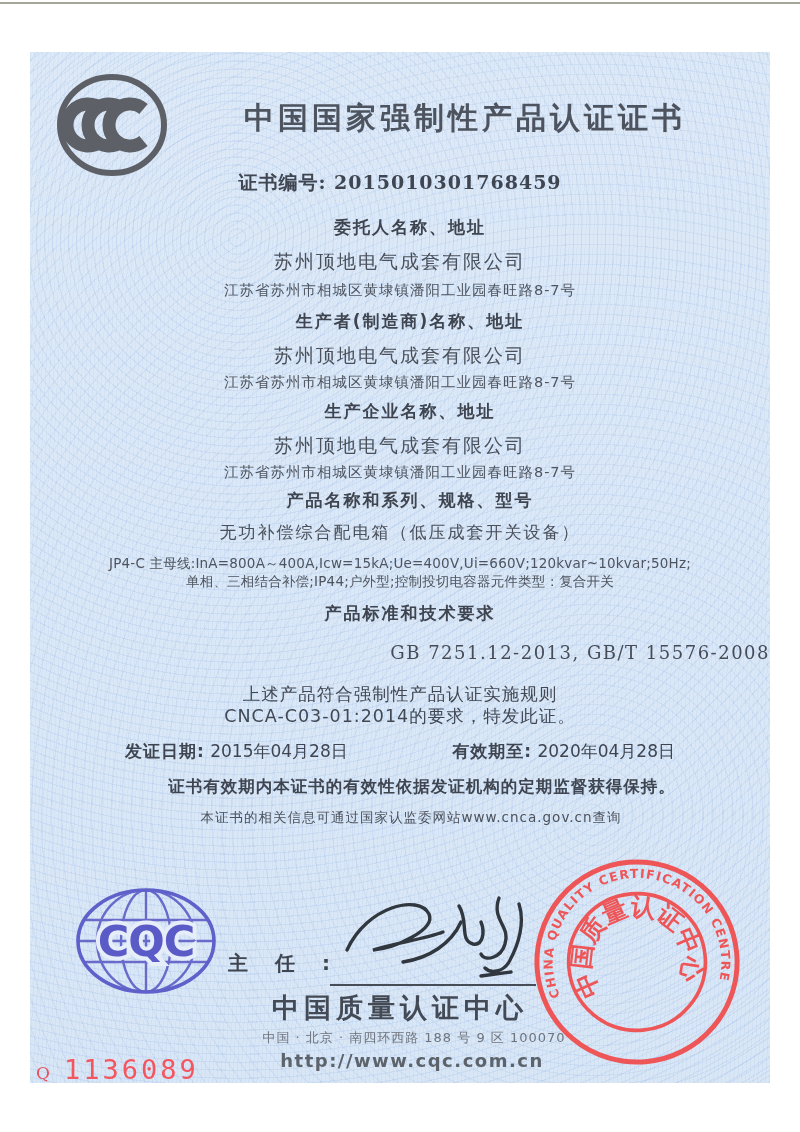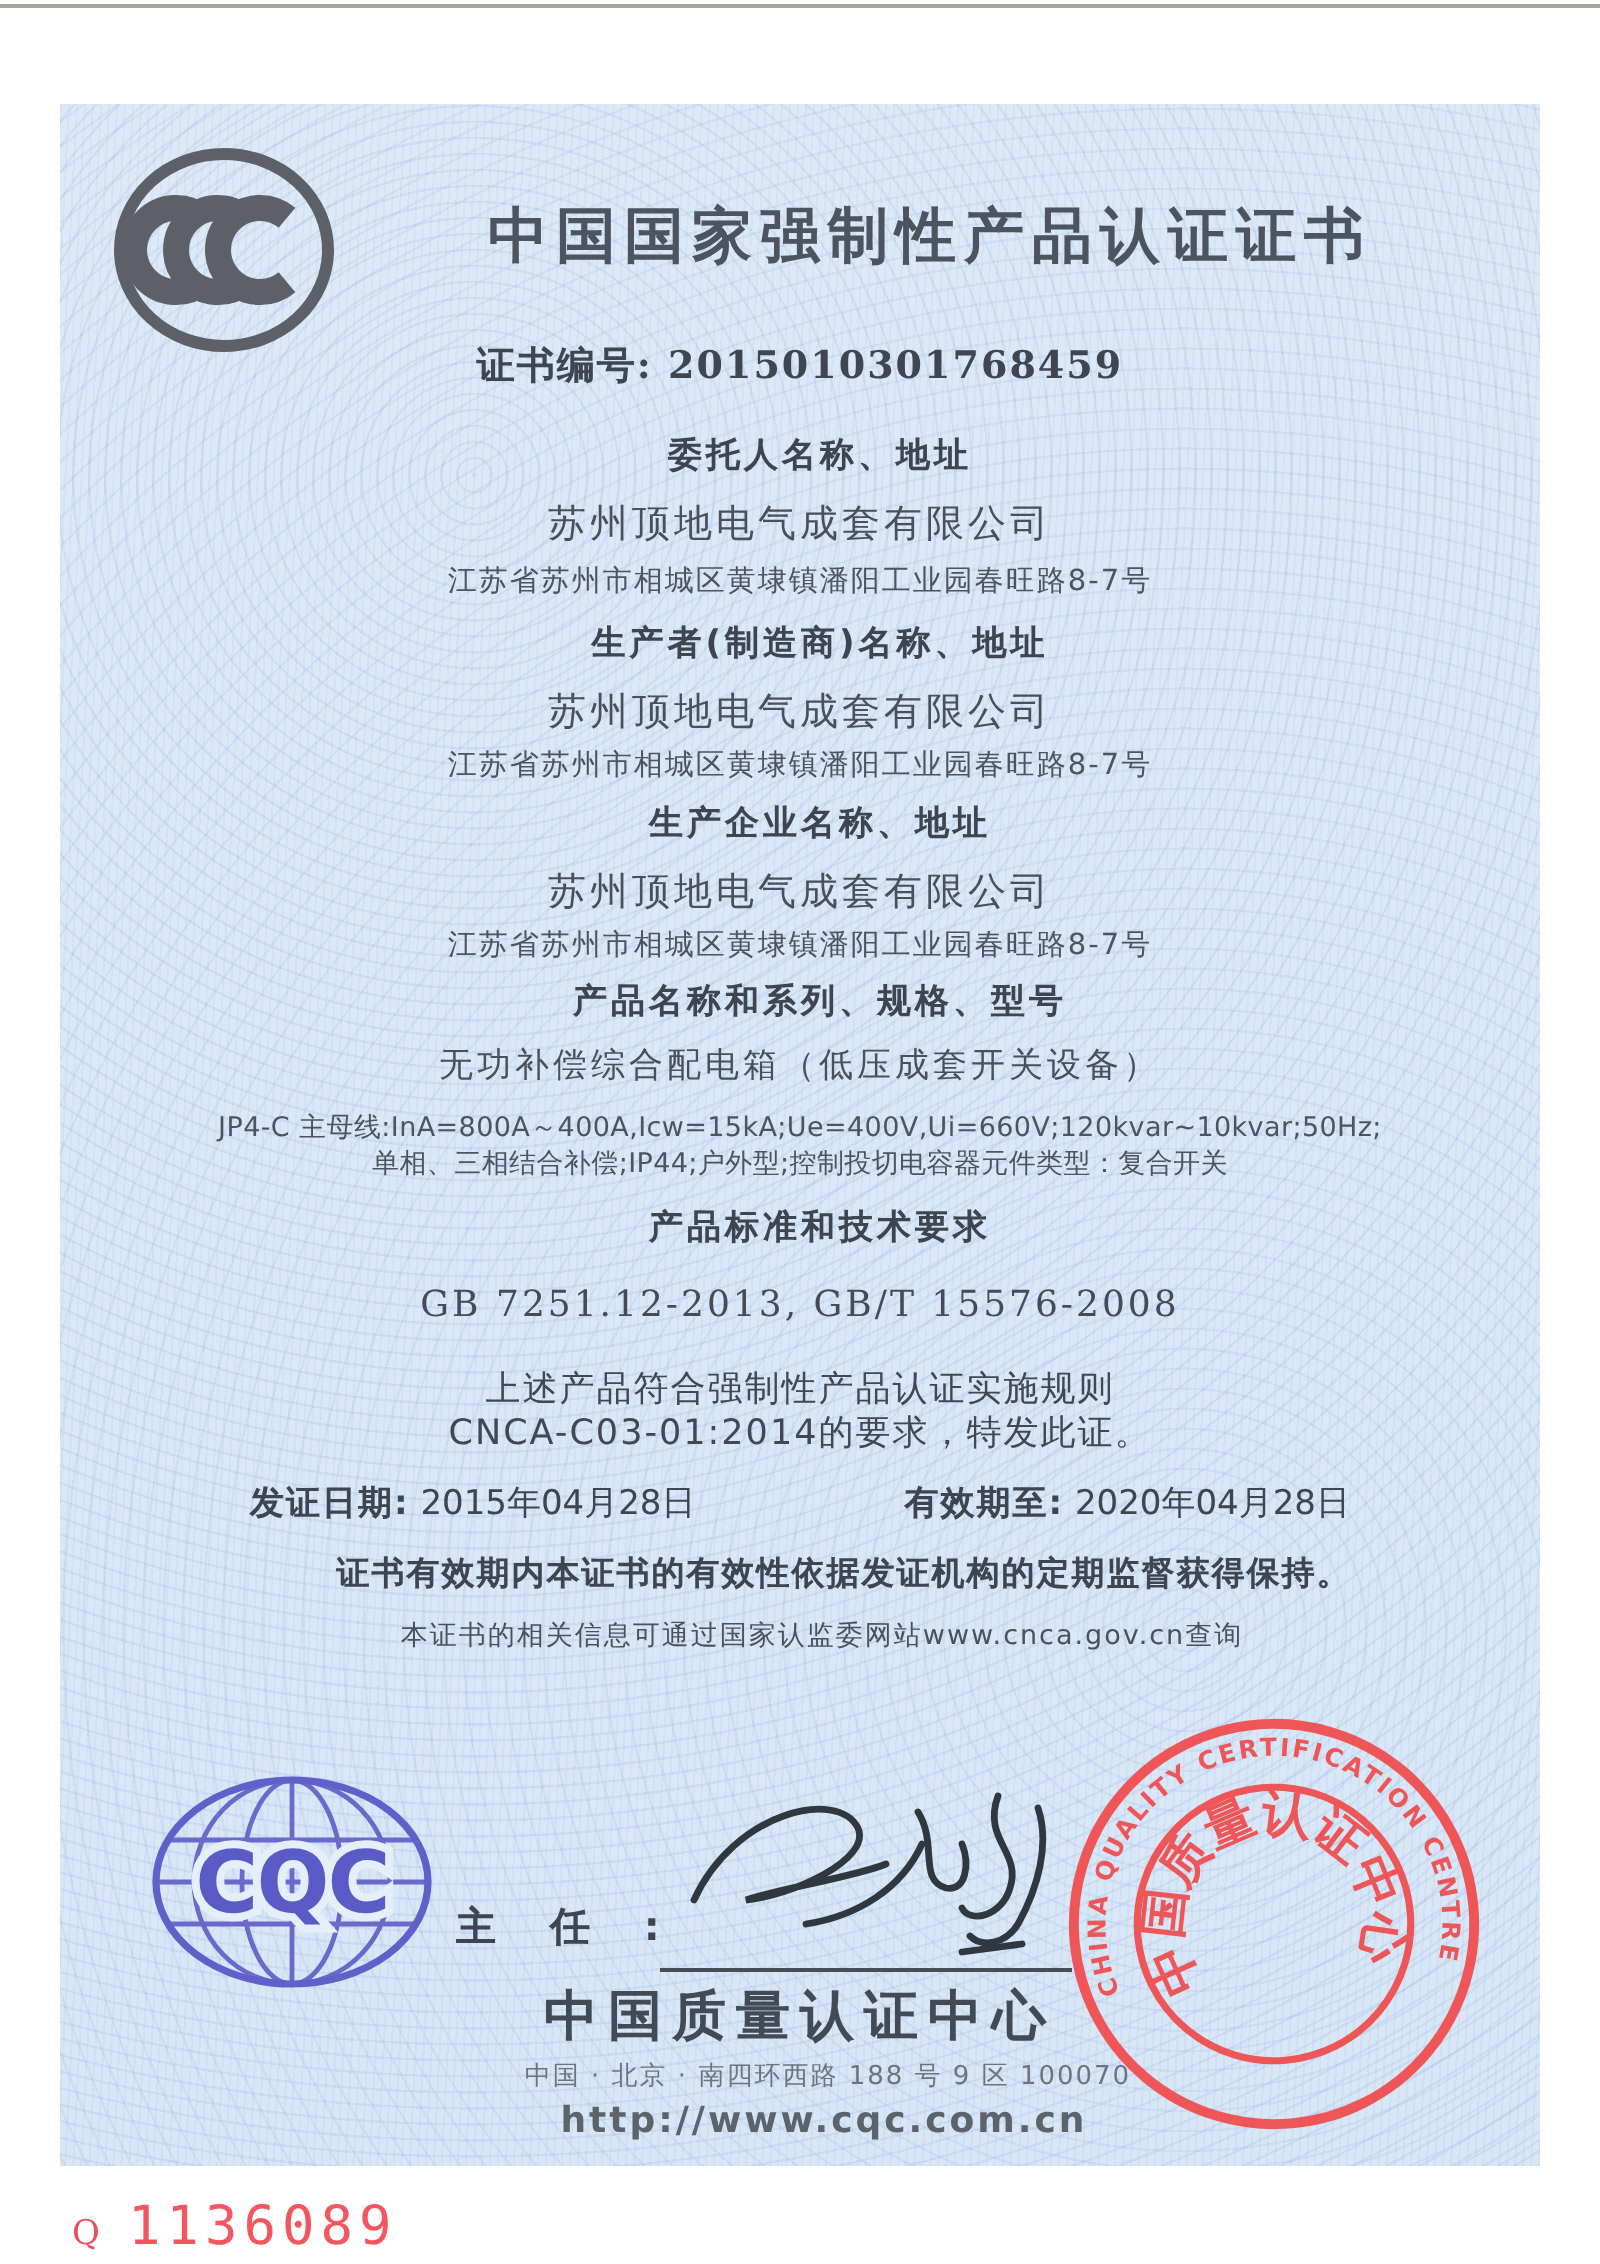--- a/index.html
+++ b/index.html
@@ -19,33 +19,33 @@
       linear-gradient(#dde9f7,#d8e6f6);
   }
   .abs{position:absolute;left:30px;right:30px;text-align:center;}
   .title{top:98px;left:168px;right:38px;font-size:30px;font-weight:bold;letter-spacing:4px;color:#4d545f;}
   .certno{top:170px;font-size:19px;font-weight:bold;color:#3f4652;letter-spacing:1px;font-family:"DejaVu Serif","Liberation Serif",serif;}
   .heading{font-size:17px;font-weight:bold;color:#3e4550;letter-spacing:2px;padding-left:20px;}
   .company{font-size:19px;color:#49505b;letter-spacing:2px;}
   .addr{font-size:14.5px;color:#4d545f;letter-spacing:1px;}
   .prodname{font-size:17px;color:#49505b;letter-spacing:2px;}
   .spec{font-size:13.5px;color:#4d545f;letter-spacing:0.2px;}
-  .gbline{font-size:18px;color:#454c57;letter-spacing:1.5px;font-family:"DejaVu Serif","Liberation Serif",serif;}
+  .gbline{font-size:18px;color:#454c57;letter-spacing:1.5px;font-family:"DejaVu Serif","Liberation Serif",serif;text-align:right;}
   .statement{font-size:17.5px;color:#414854;letter-spacing:1px;}
   .datesrow{top:740px;display:flex;justify-content:space-between;padding:0 95px;}
   .datesrow .d{font-size:17px;color:#3e4550;white-space:nowrap;}
   .datesrow .lab{font-weight:bold;letter-spacing:1px;}
   .validity{top:776px;font-size:16.5px;font-weight:600;color:#3e4550;letter-spacing:1px;margin-left:44px;}
   .query{top:809px;font-size:13.5px;color:#4a515c;letter-spacing:1px;padding-left:22px;}
   .director{position:absolute;left:228px;top:950px;font-size:20px;font-weight:bold;color:#3e4550;letter-spacing:10px;white-space:nowrap;}
   .sigline{position:absolute;left:330px;top:984px;width:206px;height:2px;background:#474d56;}
   .orgname{top:990px;font-size:27px;font-weight:bold;color:#434a55;letter-spacing:5px;}
   .orgaddr{top:1029px;font-size:13px;color:#6e747d;letter-spacing:1px;padding-left:28px;}
   .orgurl{top:1050px;font-size:18px;font-weight:bold;color:#5d636b;letter-spacing:1.5px;margin-left:24px;}
-  .serial{position:absolute;left:36px;top:1098px;white-space:nowrap;}
+  .serial{position:absolute;left:36px;top:1054px;white-space:nowrap;}
   .serial .q{font-size:17px;color:#e8505e;font-family:"DejaVu Serif","Liberation Serif",serif;margin-right:14px;}
   .serial .num{font-size:27px;color:#f4565f;font-family:"DejaVu Sans Mono","Liberation Mono",monospace;letter-spacing:3px;}
   .ccclogo{position:absolute;left:52px;top:70px;width:120px;height:110px;}
   .cqclogo{position:absolute;left:70px;top:883px;width:152px;height:117px;}
   .signature{position:absolute;left:333px;top:892px;width:215px;height:92px;}
   .stamp{position:absolute;left:528px;top:853px;width:218px;height:218px;transform:rotate(-5deg);opacity:.92;}
 </style>
 </head>
 <body>
 

